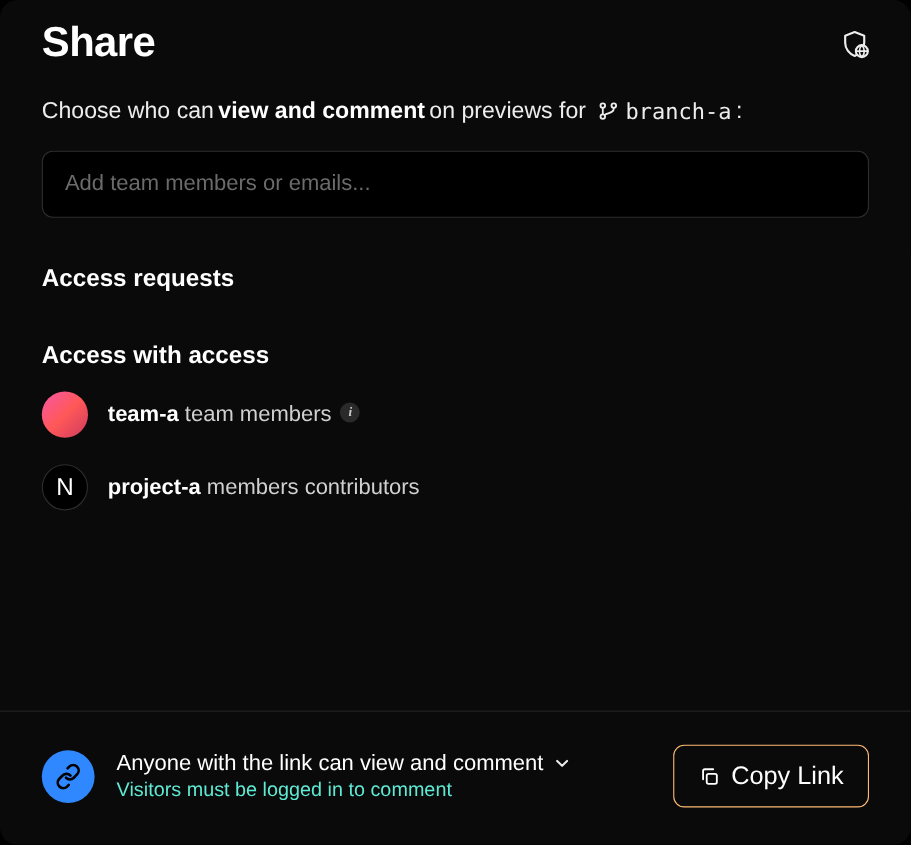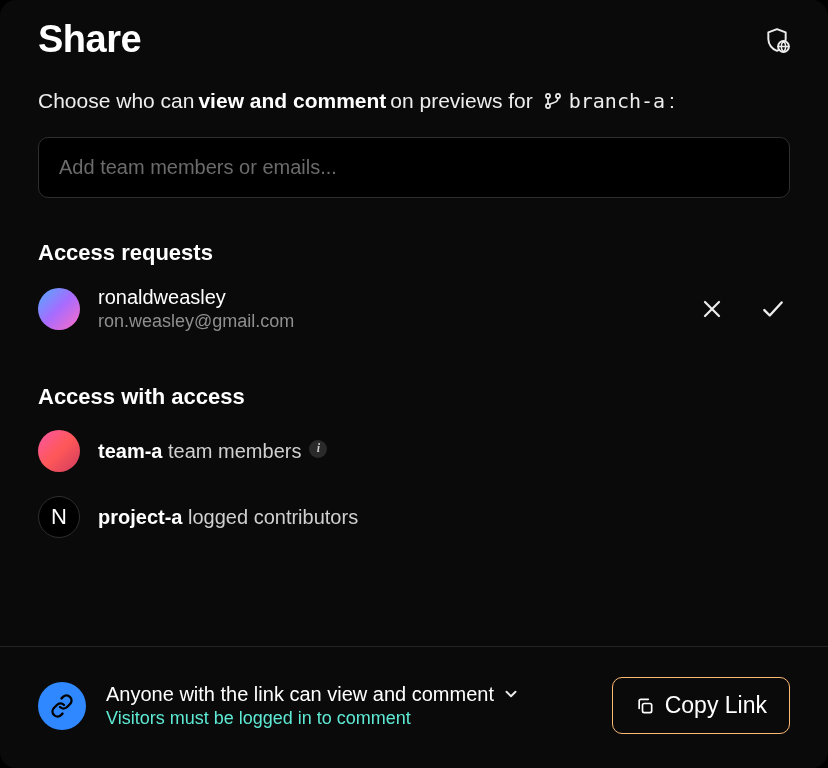--- a/index.html
+++ b/index.html
@@ -264,57 +264,37 @@
         </svg>
       </span>
       <span class="branch-name">branch-a</span>
         <span>:</span>
     </div>
 
     <input type="text" class="search-input" placeholder="Add team members or emails..." style="">
 
     <h2 class="section-heading">Access requests</h2>
 
-    <div class="user-row">
-      <div class="avatar avatar-gradient-1"></div>
-      <div class="user-info">
-        <div class="user-name">ronaldweasley</div>
-        <div class="user-email">ron.weasley@gmail.com</div>
-      </div>
-      <div class="row-actions">
-        <button class="icon-btn">
-          <svg width="24" height="24" viewBox="0 0 24 24" fill="none" stroke="#ededed" stroke-width="2.2" stroke-linecap="round">
-            <line x1="5" y1="5" x2="19" y2="19"></line>
-            <line x1="19" y1="5" x2="5" y2="19"></line>
-          </svg>
-        </button>
-        <button class="icon-btn">
-          <svg width="26" height="26" viewBox="0 0 24 24" fill="none" stroke="#ededed" stroke-width="2.2" stroke-linecap="round" stroke-linejoin="round">
-            <polyline points="4 13 9 18 20 6"></polyline>
-          </svg>
-        </button>
-      </div>
-    </div>
 
     <div class="spacer"></div>
 
     <h2 class="section-heading">Access with access</h2>
 
     <div class="access-row">
       <div class="avatar avatar-gradient-2"></div>
       <div class="access-label">
         <span><span class="bold">team-a</span> <span>team members</span></span>
         <span class="info-badge">i</span>
       </div>
     </div>
 
     <div class="access-row">
       <div class="avatar avatar-project">N</div>
       <div class="access-label">
-        <span><span class="bold">project-a</span> <span>logged contributors</span></span>
+        <span><span class="bold">project-a</span> <span>members contributors</span></span>
       </div>
     </div>
 
   </div>
 
   <div class="divider"></div>
 
   <div class="modal-footer">
     <div class="link-icon-circle">
       <svg width="24" height="24" viewBox="0 0 24 24" fill="none" stroke="#000" stroke-width="2.4" stroke-linecap="round" stroke-linejoin="round">

